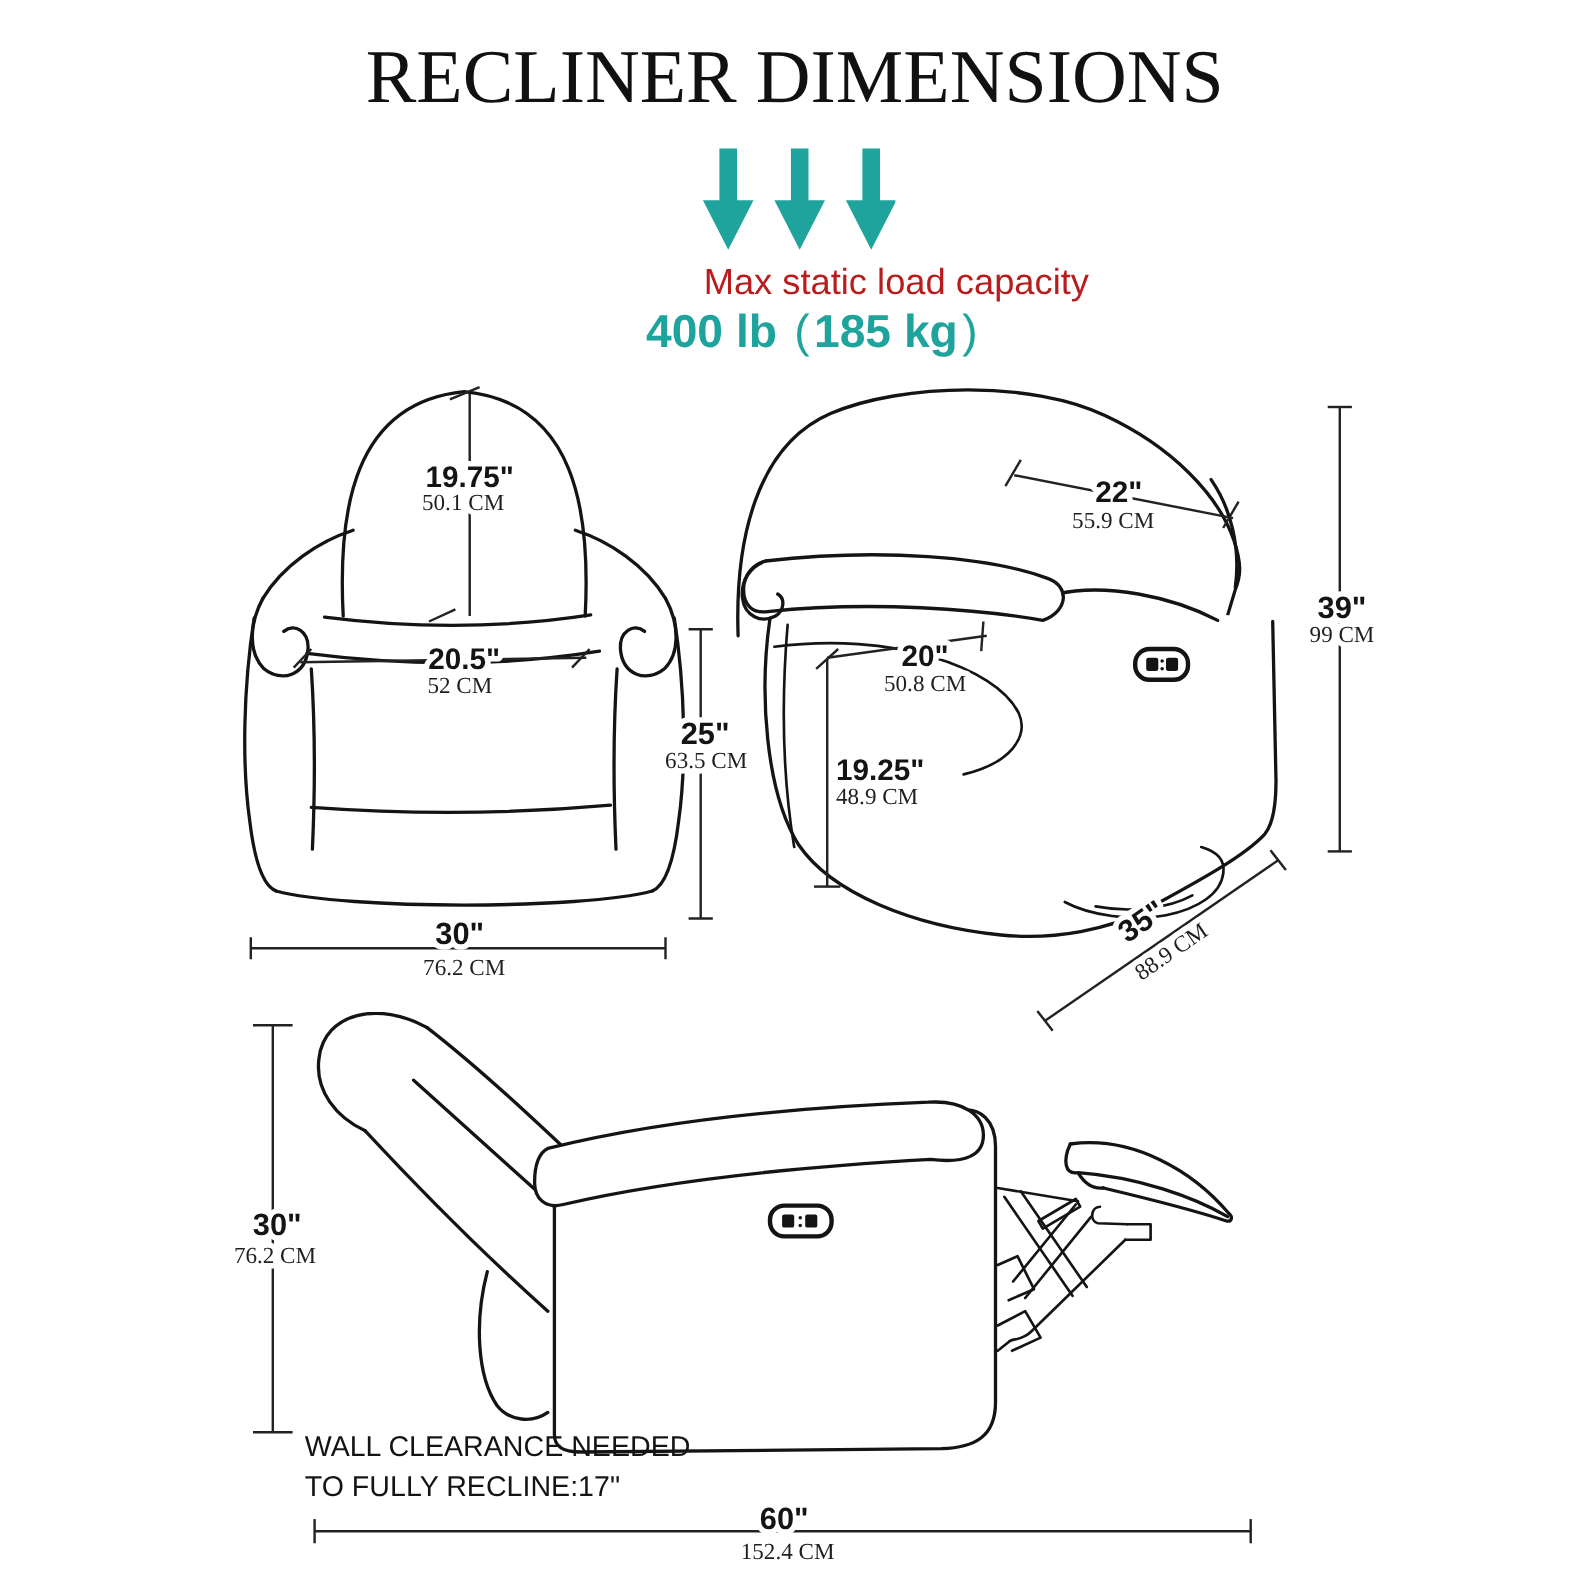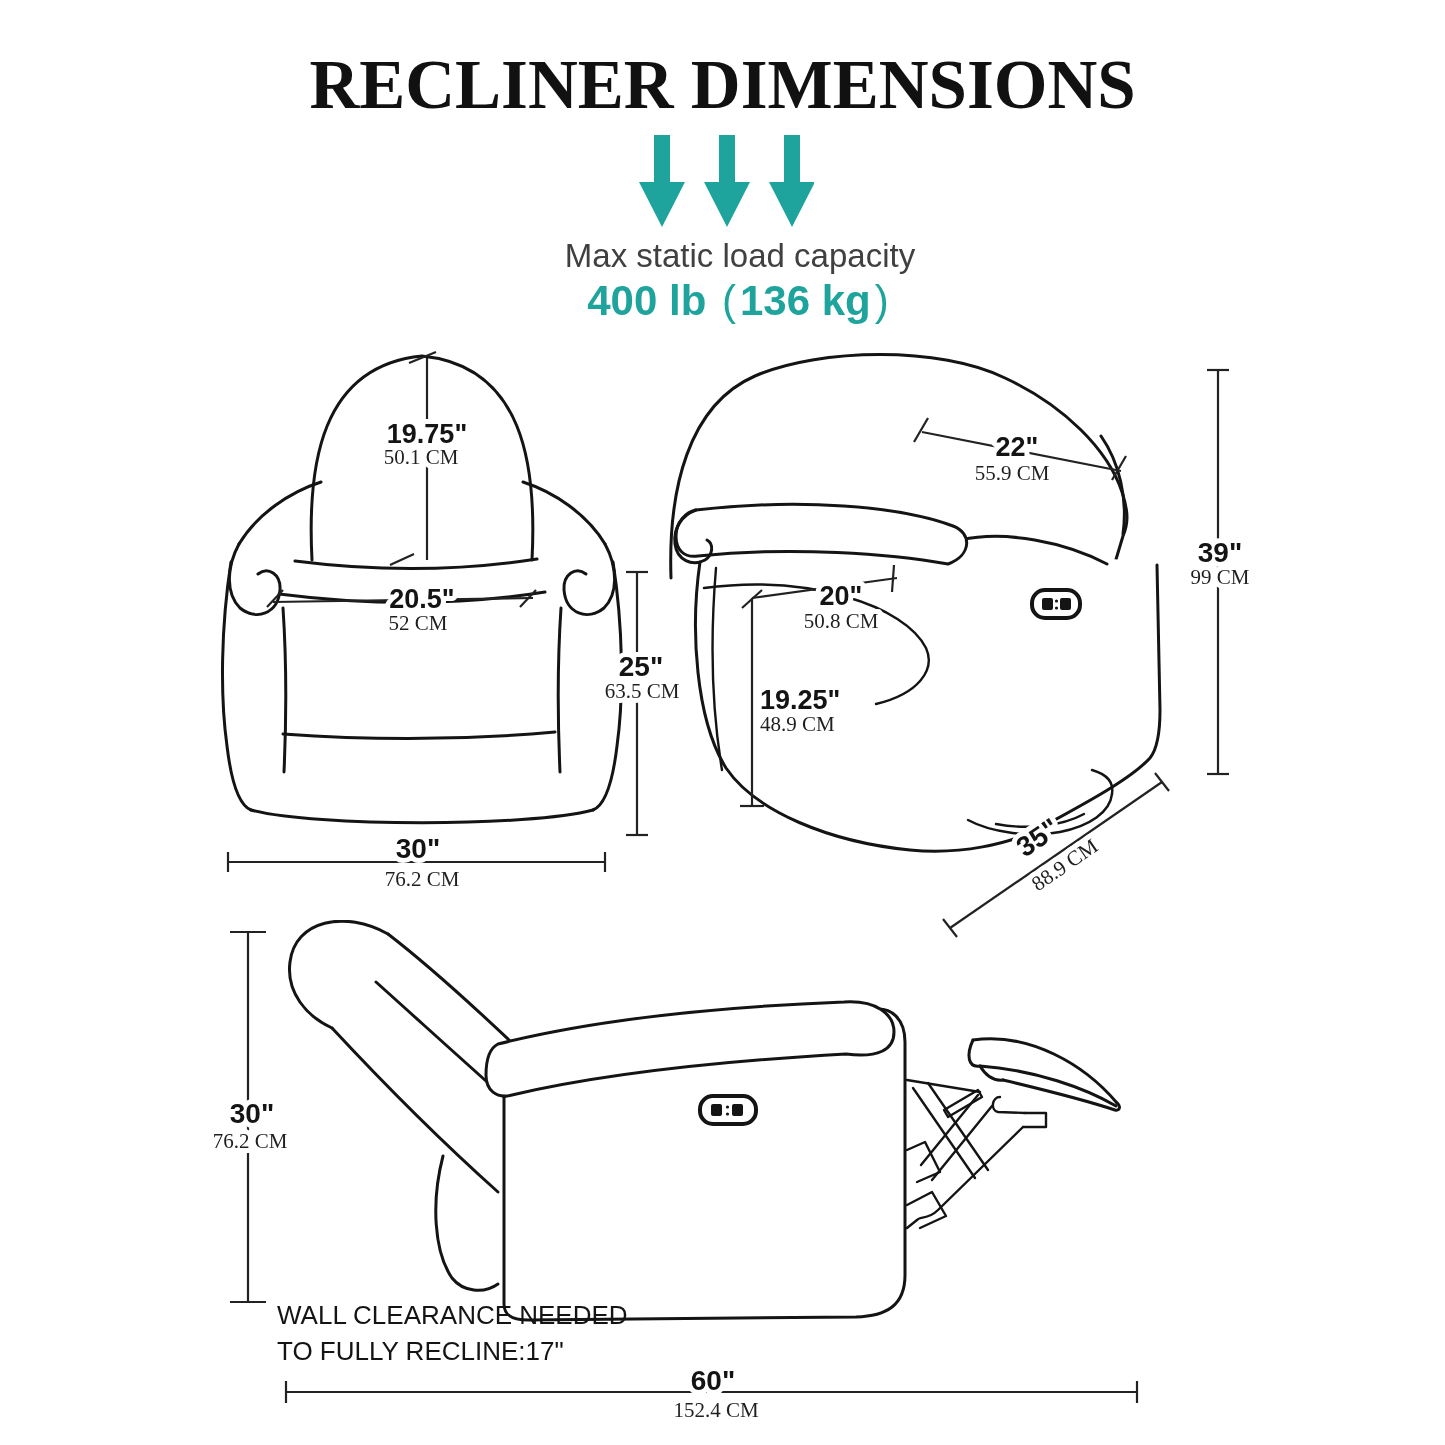--- a/index.html
+++ b/index.html
@@ -1,23 +1,23 @@
 <!DOCTYPE html>
 <html><head>
 <meta charset="utf-8">
 <style>
   html,body{margin:0;padding:0;background:#fff;}
   #canvas{position:relative;width:1445px;height:1445px;background:#fff;overflow:hidden;
           font-family:"Liberation Sans",sans-serif;}
   .abs{position:absolute;}
   #title{top:30px;left:0;width:1445px;text-align:center;
-         font-family:"Liberation Serif",serif;font-weight:700;font-size:69px;
-         color:#111;letter-spacing:0px;line-height:80px;margin-top:15px;}
-  #load-line1{top:237px;left:490px;width:500px;text-align:center;
-              font-size:33px;color:#404040;}
+         font-family:"Liberation Serif",serif;font-weight:400;font-size:69px;
+         color:#111;letter-spacing:0px;line-height:80px;}
+  #load-line1{top:237px;left:490px;width:500px;text-align:right;
+              font-size:33px;color:#b91c1c;}
   #load-line2{top:277px;left:490px;width:500px;text-align:center;
               font-size:42px;font-weight:700;color:#1FA49D;}
   #load-line2 .paren{font-weight:400;padding:0 4px;}
   
   .art{fill:none;stroke:#141414;stroke-width:3;stroke-linecap:round;stroke-linejoin:round;}
   .artf{fill:#fff;stroke:#141414;stroke-width:3;stroke-linejoin:round;}
   .fillonly{fill:#fff;stroke:none;}
   .thin{stroke-width:2.4;}
   .dim{stroke:#222;stroke-width:2.2;fill:none;stroke-linecap:butt;}
   .din{font-family:"Liberation Sans",sans-serif;font-weight:700;font-size:27px;fill:#141414;}
@@ -34,21 +34,21 @@
 
   <div id="title" class="abs">RECLINER DIMENSIONS</div>
 
   <svg class="abs" style="top:133px;left:614px;" width="200" height="100" viewBox="0 0 200 100">
     <path fill="#1FA49D" d="M40,2 H56 V49 H71 L48,94 L25,49 H40 Z"></path>
     <path fill="#1FA49D" d="M105,2 H121 V49 H136 L113,94 L90,49 H105 Z"></path>
     <path fill="#1FA49D" d="M170,2 H186 V49 H201 L178,94 L155,49 H170 Z"></path>
   </svg>
 
   <div id="load-line1" class="abs">Max static load capacity</div>
-  <div id="load-line2" class="abs"><span>400 lb</span> <span class="paren">(</span><span>136 kg</span><span class="paren">)</span></div>
+  <div id="load-line2" class="abs"><span>400 lb</span> <span class="paren">(</span><span>185 kg</span><span class="paren">)</span></div>
 
   <svg class="abs" style="top:346px;left:215px;" width="470" height="560" viewBox="0 0 470 560">
     <g>
       <path class="art" d="M97,214 C92,118 106,20 207,10 C308,20 322,118 317,214"></path>
       <path class="art" d="M80,215 Q205,231 322,213"></path>
       <path class="art" d="M64,248 Q205,266 330,246"></path>
       <path class="art" d="M106,136 C75,146 42,168 24,198"></path>
       <path class="art" d="M24,198 C11,222 11,248 25,262 C41,275 63,268 65,244 C66,228 53,220 43,228"></path>
       <path class="art" d="M16,216 C6,280 5,350 12,400 C17,442 26,460 36,464"></path>
       <path class="art" d="M68,262 C72,322 71,382 69,426"></path>

